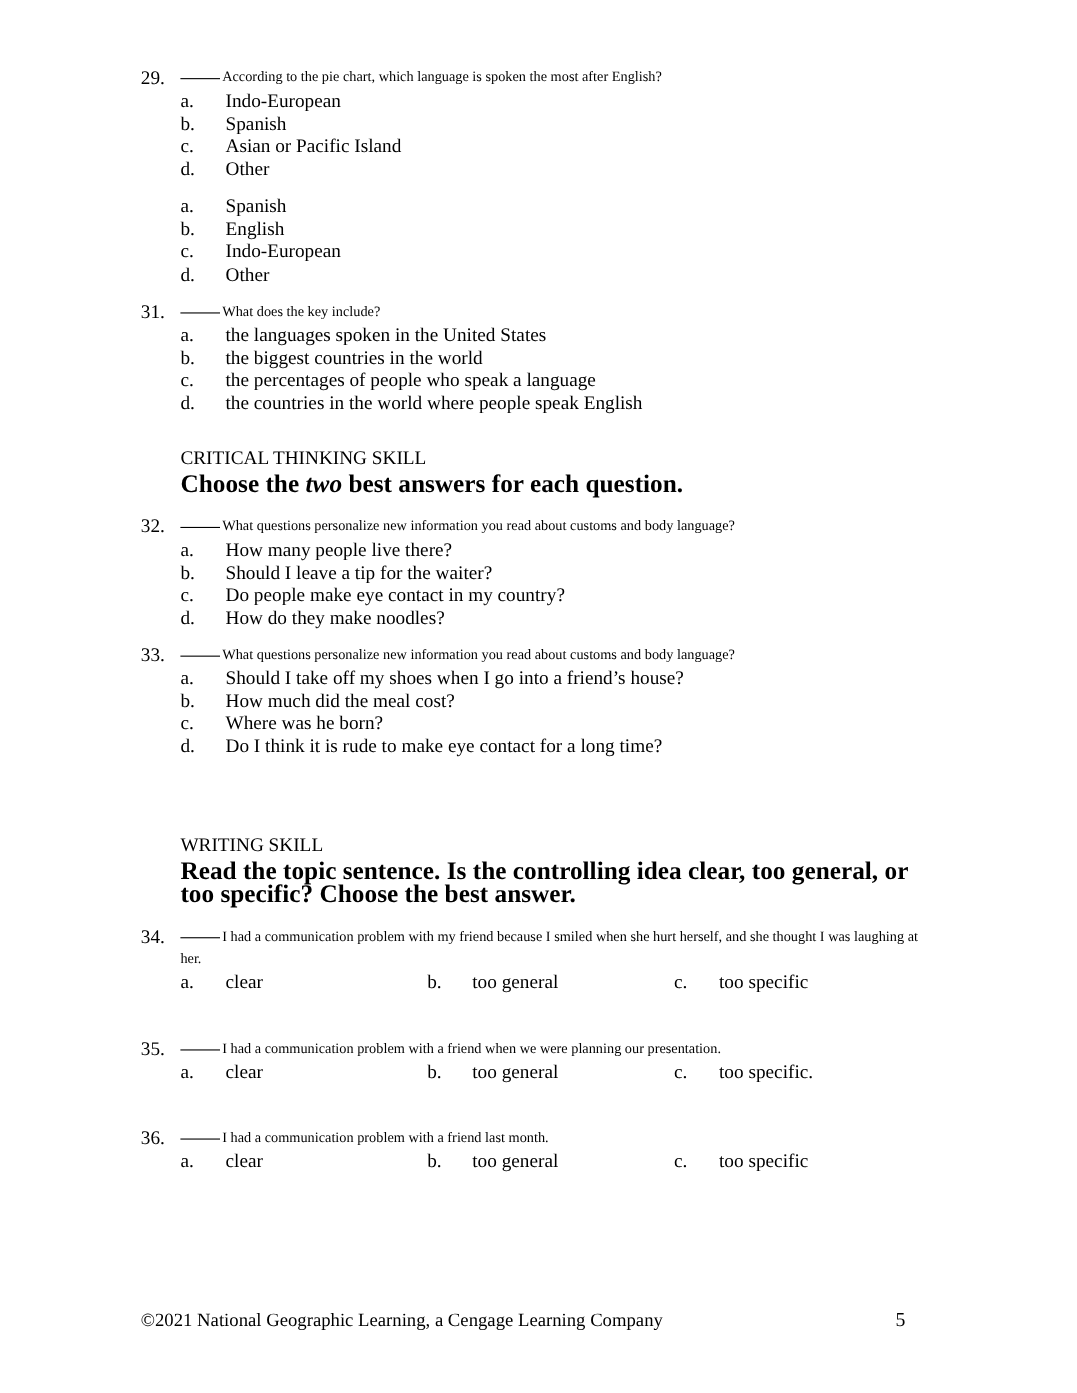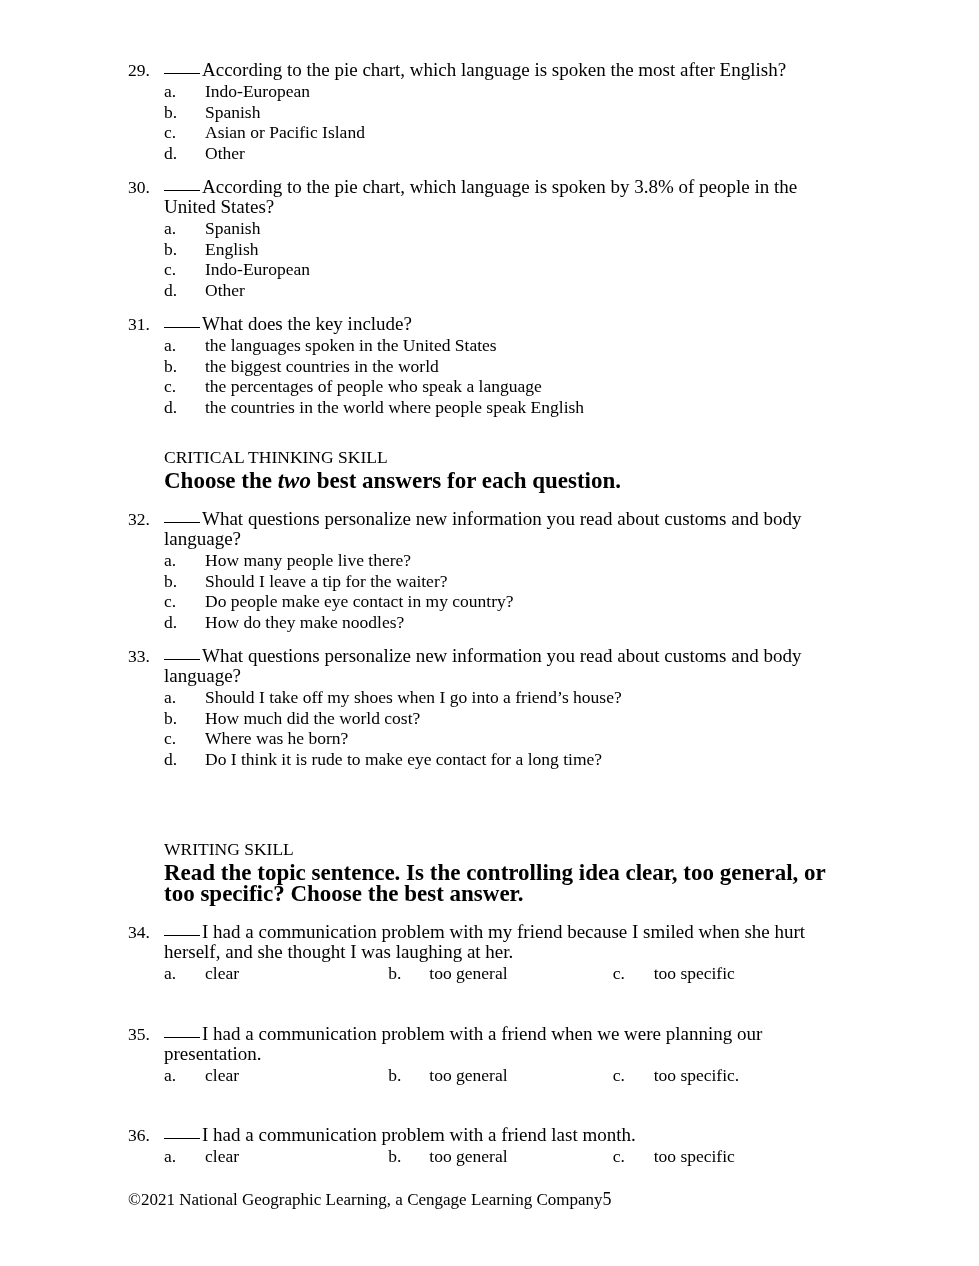--- a/index.html
+++ b/index.html
@@ -30,21 +30,21 @@
     font-size: 17.5px;
     line-height: 20px;
   }
   .qnum {
     width: 36px;
     flex: 0 0 36px;
     font-size: 17.5px;
   }
   .qtext {
     flex: 1 1 auto;
-    font-size: 19px;
+    font-size: 13px;
     text-indent: 0;
   }
   .blank {
     display: inline-block;
     width: 36px;
     border-bottom: 1px solid #000;
     vertical-align: 2px;
     margin-right: 2px;
   }
   .options {
@@ -104,21 +104,21 @@
   .io-1 { width: 226px; }
   .io-2 { width: 226px; }
   .io-3 { width: 226px; }
   .footer {
     position: absolute;
     left: 128px;
     right: 80px;
     bottom: 56px;
     display: flex;
     align-items: baseline;
-    justify-content: flex-start;
+    justify-content: space-between;
     font-size: 17px;
   }
   .footer-page {
     font-size: 18px;
     margin-right: 14px;
   }
 </style>
 </head>
 <body>
 
@@ -143,24 +143,20 @@
           <span class="opt-text">Asian or Pacific Island</span>
         </div>
       <div class="opt">
           <span class="opt-letter">d.</span>
           <span class="opt-text">Other</span>
         </div>
     </div>
   </div>
 
   <div class="qblock">
-    <div class="qline">
-      <div class="qnum">30.</div>
-      <div class="qtext"><span class="blank"></span><span>According to the pie chart, which language is spoken by 3.8% of people in the United States?</span></div>
-    </div>
     <div class="options">
       <div class="opt">
           <span class="opt-letter">a.</span>
           <span class="opt-text">Spanish</span>
         </div>
       <div class="opt">
           <span class="opt-letter">b.</span>
           <span class="opt-text">English</span>
         </div>
       <div class="opt">
@@ -232,21 +228,21 @@
       <div class="qnum">33.</div>
       <div class="qtext"><span class="blank"></span><span>What questions personalize new information you read about customs and body language?</span></div>
     </div>
     <div class="options">
       <div class="opt">
           <span class="opt-letter">a.</span>
           <span class="opt-text">Should I take off my shoes when I go into a friend’s house?</span>
         </div>
       <div class="opt">
           <span class="opt-letter">b.</span>
-          <span class="opt-text">How much did the world cost?</span>
+          <span class="opt-text">How much did the meal cost?</span>
         </div>
       <div class="opt">
           <span class="opt-letter">c.</span>
           <span class="opt-text">Where was he born?</span>
         </div>
       <div class="opt">
           <span class="opt-letter">d.</span>
           <span class="opt-text">Do I think it is rude to make eye contact for a long time?</span>
         </div>
     </div>

